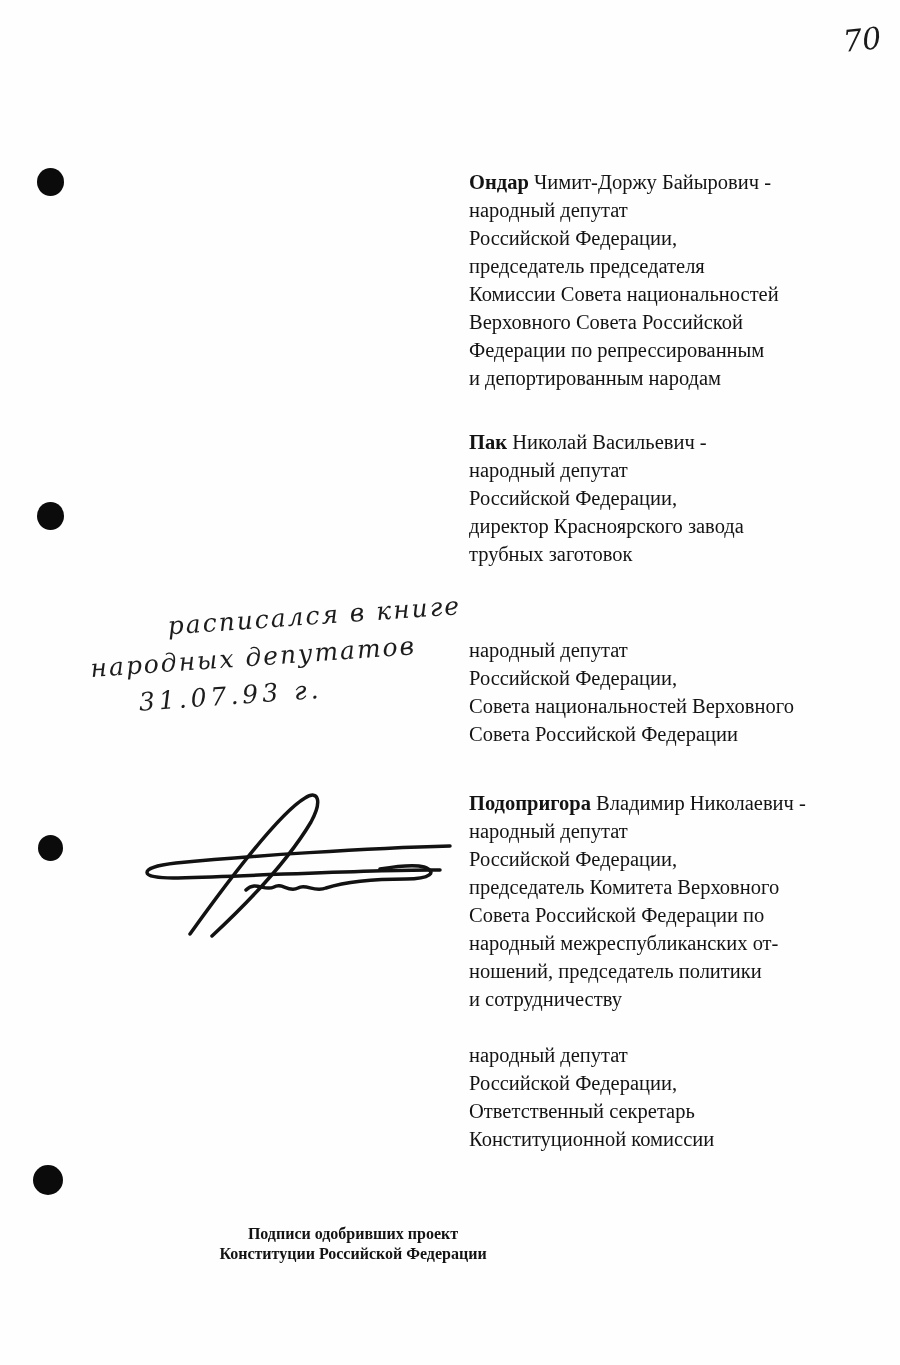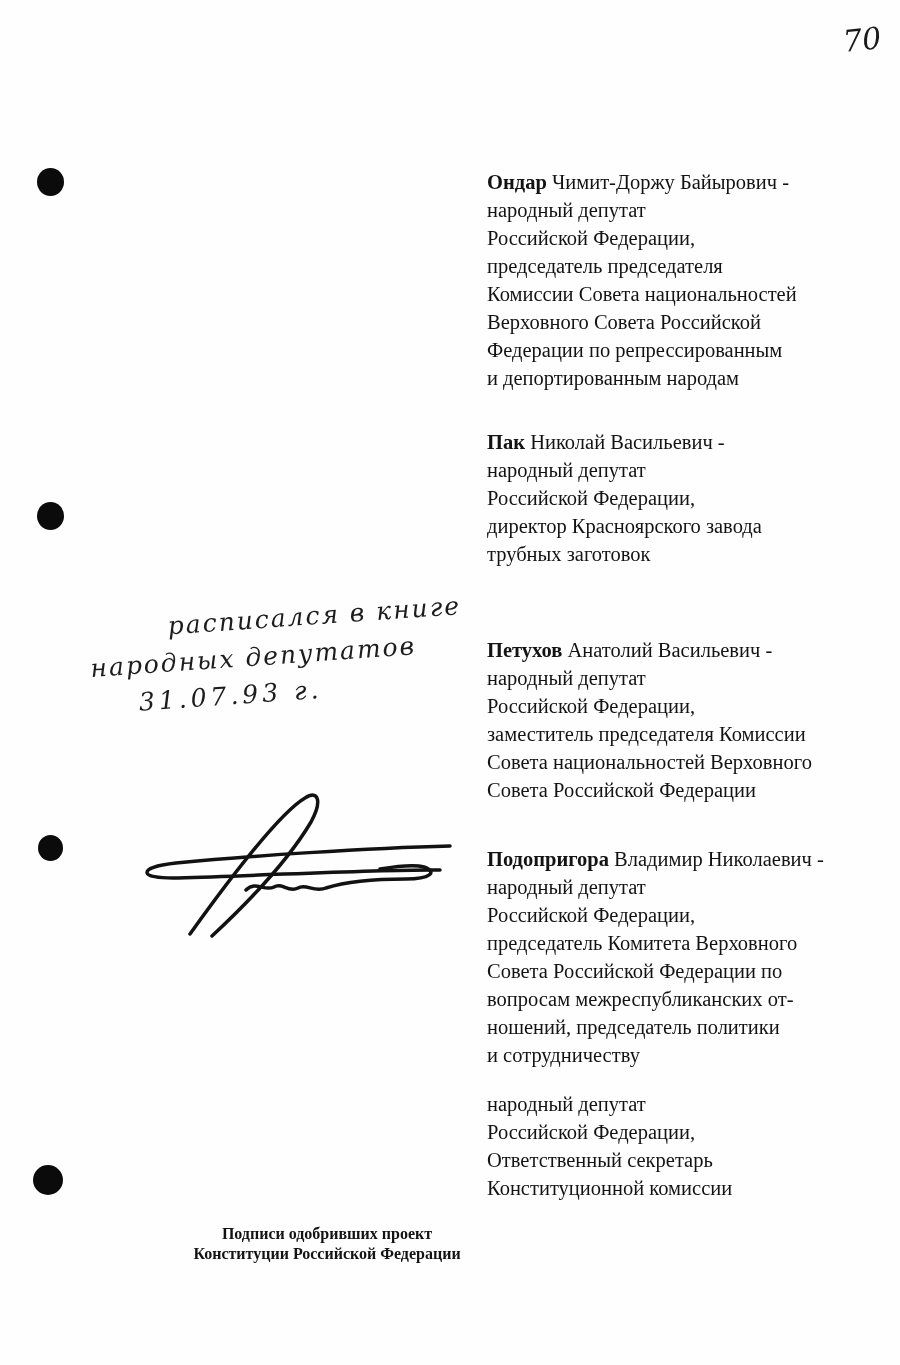--- a/index.html
+++ b/index.html
@@ -27,29 +27,29 @@
     font-family: "DejaVu Serif", serif;
     font-style: italic;
     font-size: 30px;
     transform: rotate(-6deg);
     color: #1a1a1a;
   }
 
   
   .signatories {
     position: absolute;
-    left: 487px; top: 168px;
+    left: 469px; top: 168px;
     width: 413px;
     font-size: 20.5px;
     line-height: 28px;
   }
   .entry { margin-bottom: 36px; }
   .entry:nth-of-type(2) { margin-bottom: 68px; }
   .entry:nth-of-type(3) { margin-bottom: 41px; }
-  .entry:nth-of-type(4) { margin-bottom: 21px; }
+  .entry:nth-of-type(4) { margin-bottom: 28px; }
   .entry div { white-space: nowrap; }
   .entry .surname { font-weight: bold; }
 
   
   .handwritten-note {
     position: absolute;
     left: 90px; top: 598px;
     width: 430px;
     transform: rotate(-4deg);
     font-family: "DejaVu Serif", serif;
@@ -63,21 +63,21 @@
   .hw-l2 { padding-left: 0; }
   .hw-l3 { padding-left: 46px; letter-spacing: 4px; }
 
   
   .signature-svg { position: absolute; left: 128px; top: 786px; }
   .signature-svg path { fill: none; stroke: #121212; stroke-width: 3.5; stroke-linecap: round; }
 
   
   .footer {
     position: absolute;
-    left: 127px; top: 1224px;
+    left: 153px; top: 1224px;
     width: 400px;
     text-align: center;
     font-weight: bold;
     font-size: 16px;
     line-height: 20px;
   }
 </style>
 </head>
 <body>
 
@@ -108,38 +108,36 @@
     <div class="name-line"><b class="surname">Пак</b><span> Николай Васильевич -</span></div>
     <div>
           <div>народный депутат</div>
           <div>Российской Федерации,</div>
           <div>директор Красноярского завода</div>
           <div>трубных заготовок</div>
         </div>
   </div>
 
   <div class="entry">
-    <div class="name-line"><b class="surname">Петухов</b><span> Анатолий Васильевич -</span></div>
     <div>
           <div>народный депутат</div>
           <div>Российской Федерации,</div>
-          <div>заместитель председателя Комиссии</div>
           <div>Совета национальностей Верховного</div>
           <div>Совета Российской Федерации</div>
         </div>
   </div>
 
   <div class="entry">
     <div class="name-line"><b class="surname">Подопригора</b><span> Владимир Николаевич -</span></div>
     <div>
           <div>народный депутат</div>
           <div>Российской Федерации,</div>
           <div>председатель Комитета Верховного</div>
           <div>Совета Российской Федерации по</div>
-          <div>вопросам межреспубликанских от-</div>
+          <div>народный межреспубликанских от-</div>
           <div>ношений, председатель политики</div>
           <div>и сотрудничеству</div>
         </div>
   </div>
 
   <div class="entry">
     <div>
           <div>народный депутат</div>
           <div>Российской Федерации,</div>
           <div>Ответственный секретарь</div>

